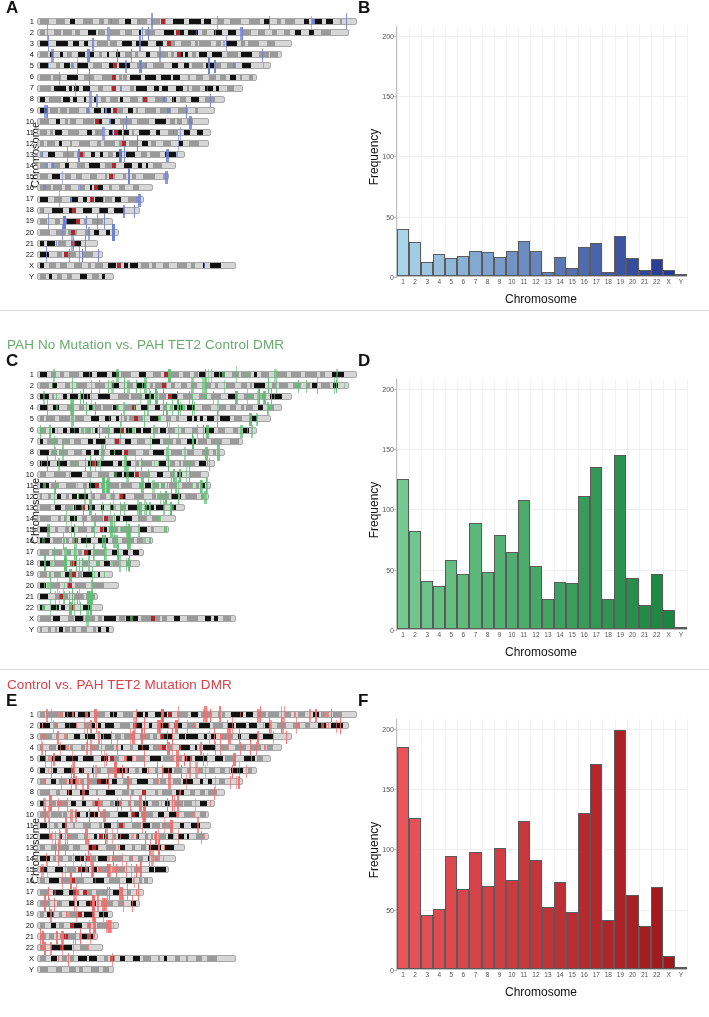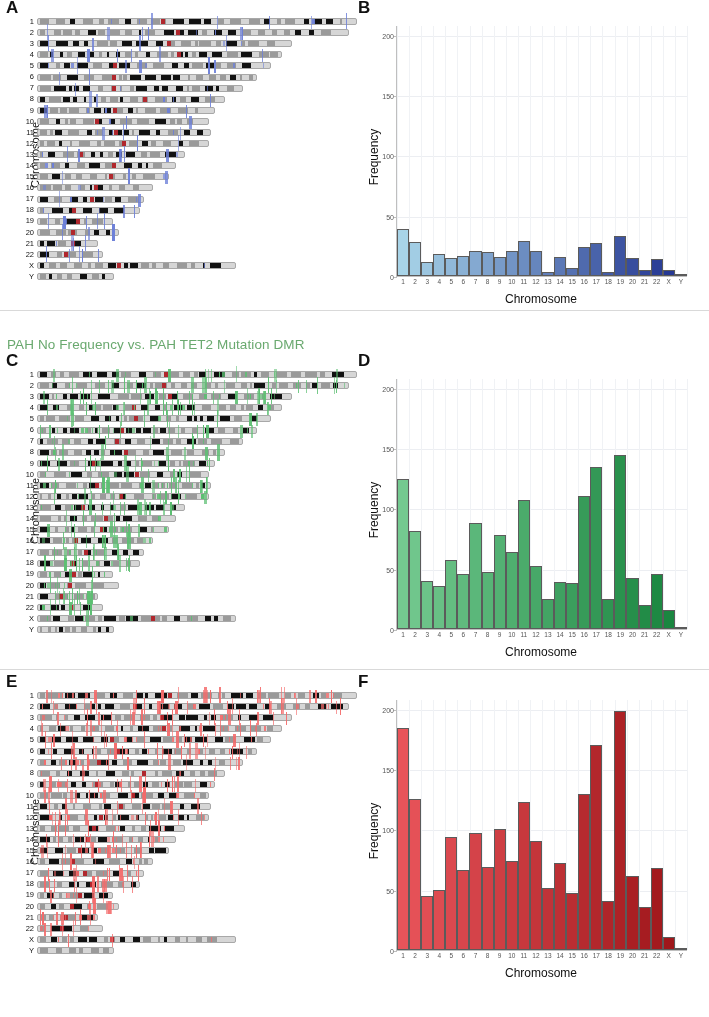--- a/index.html
+++ b/index.html
@@ -810,21 +810,21 @@
               <div class="xtick">Y</div>
             </div>
           </div>
         <div class="axis-xlabel" style="top:292px;left:44px;width:290px;">Chromosome</div>
       </div>
     </div>
     <div class="divider"></div>
   </div>
 
   <div class="section" style="height:340px;">
-    <div class="section-title" style="color:#6aa96f;">PAH No Frequency vs. PAH TET2 Mutation DMR</div>
+    <div class="section-title" style="color:#6aa96f;">PAH No Mutation vs. PAH TET2 Control DMR</div>
     <div class="row" style="height:316px;">
       <div class="panel ideo-panel">
         <div class="panel-letter" style="left:6px;top:-2px;">C</div>
         <div class="ideo-ylabel">Chromosome</div>
         <div class="ideo-rows" id="ideo-C" style="top:16px;">
             <div class="ideo-row">
               <div class="ideo-num">1</div>
               <div class="chrom" style="width: 318px;">
                 <div class="band g" style="left: 2px; width: 6.69369px;"></div>
                 <div class="band l" style="left: 13.2555px; width: 5.04114px;"></div>
@@ -1808,20 +1808,21 @@
               <div class="xtick">Y</div>
             </div>
           </div>
         <div class="axis-xlabel" style="top:292px;left:44px;width:290px;">Chromosome</div>
       </div>
     </div>
     <div class="divider"></div>
   </div>
 
   <div class="section" style="height:340px;">
+    <div class="section-title" style="color:#d6424a;">Control vs. PAH TET2 Mutation DMR</div>
     <div class="row" style="height:316px;">
       <div class="panel ideo-panel">
         <div class="panel-letter" style="left:6px;top:-2px;">E</div>
         <div class="ideo-ylabel">Chromosome</div>
         <div class="ideo-rows" id="ideo-E" style="top:16px;">
             <div class="ideo-row">
               <div class="ideo-num">1</div>
               <div class="chrom" style="width: 318px;">
                 <div class="band l" style="left: 2px; width: 4.67634px;"></div>
                 <div class="band l" style="left: 8.37223px; width: 11.5134px;"></div>

